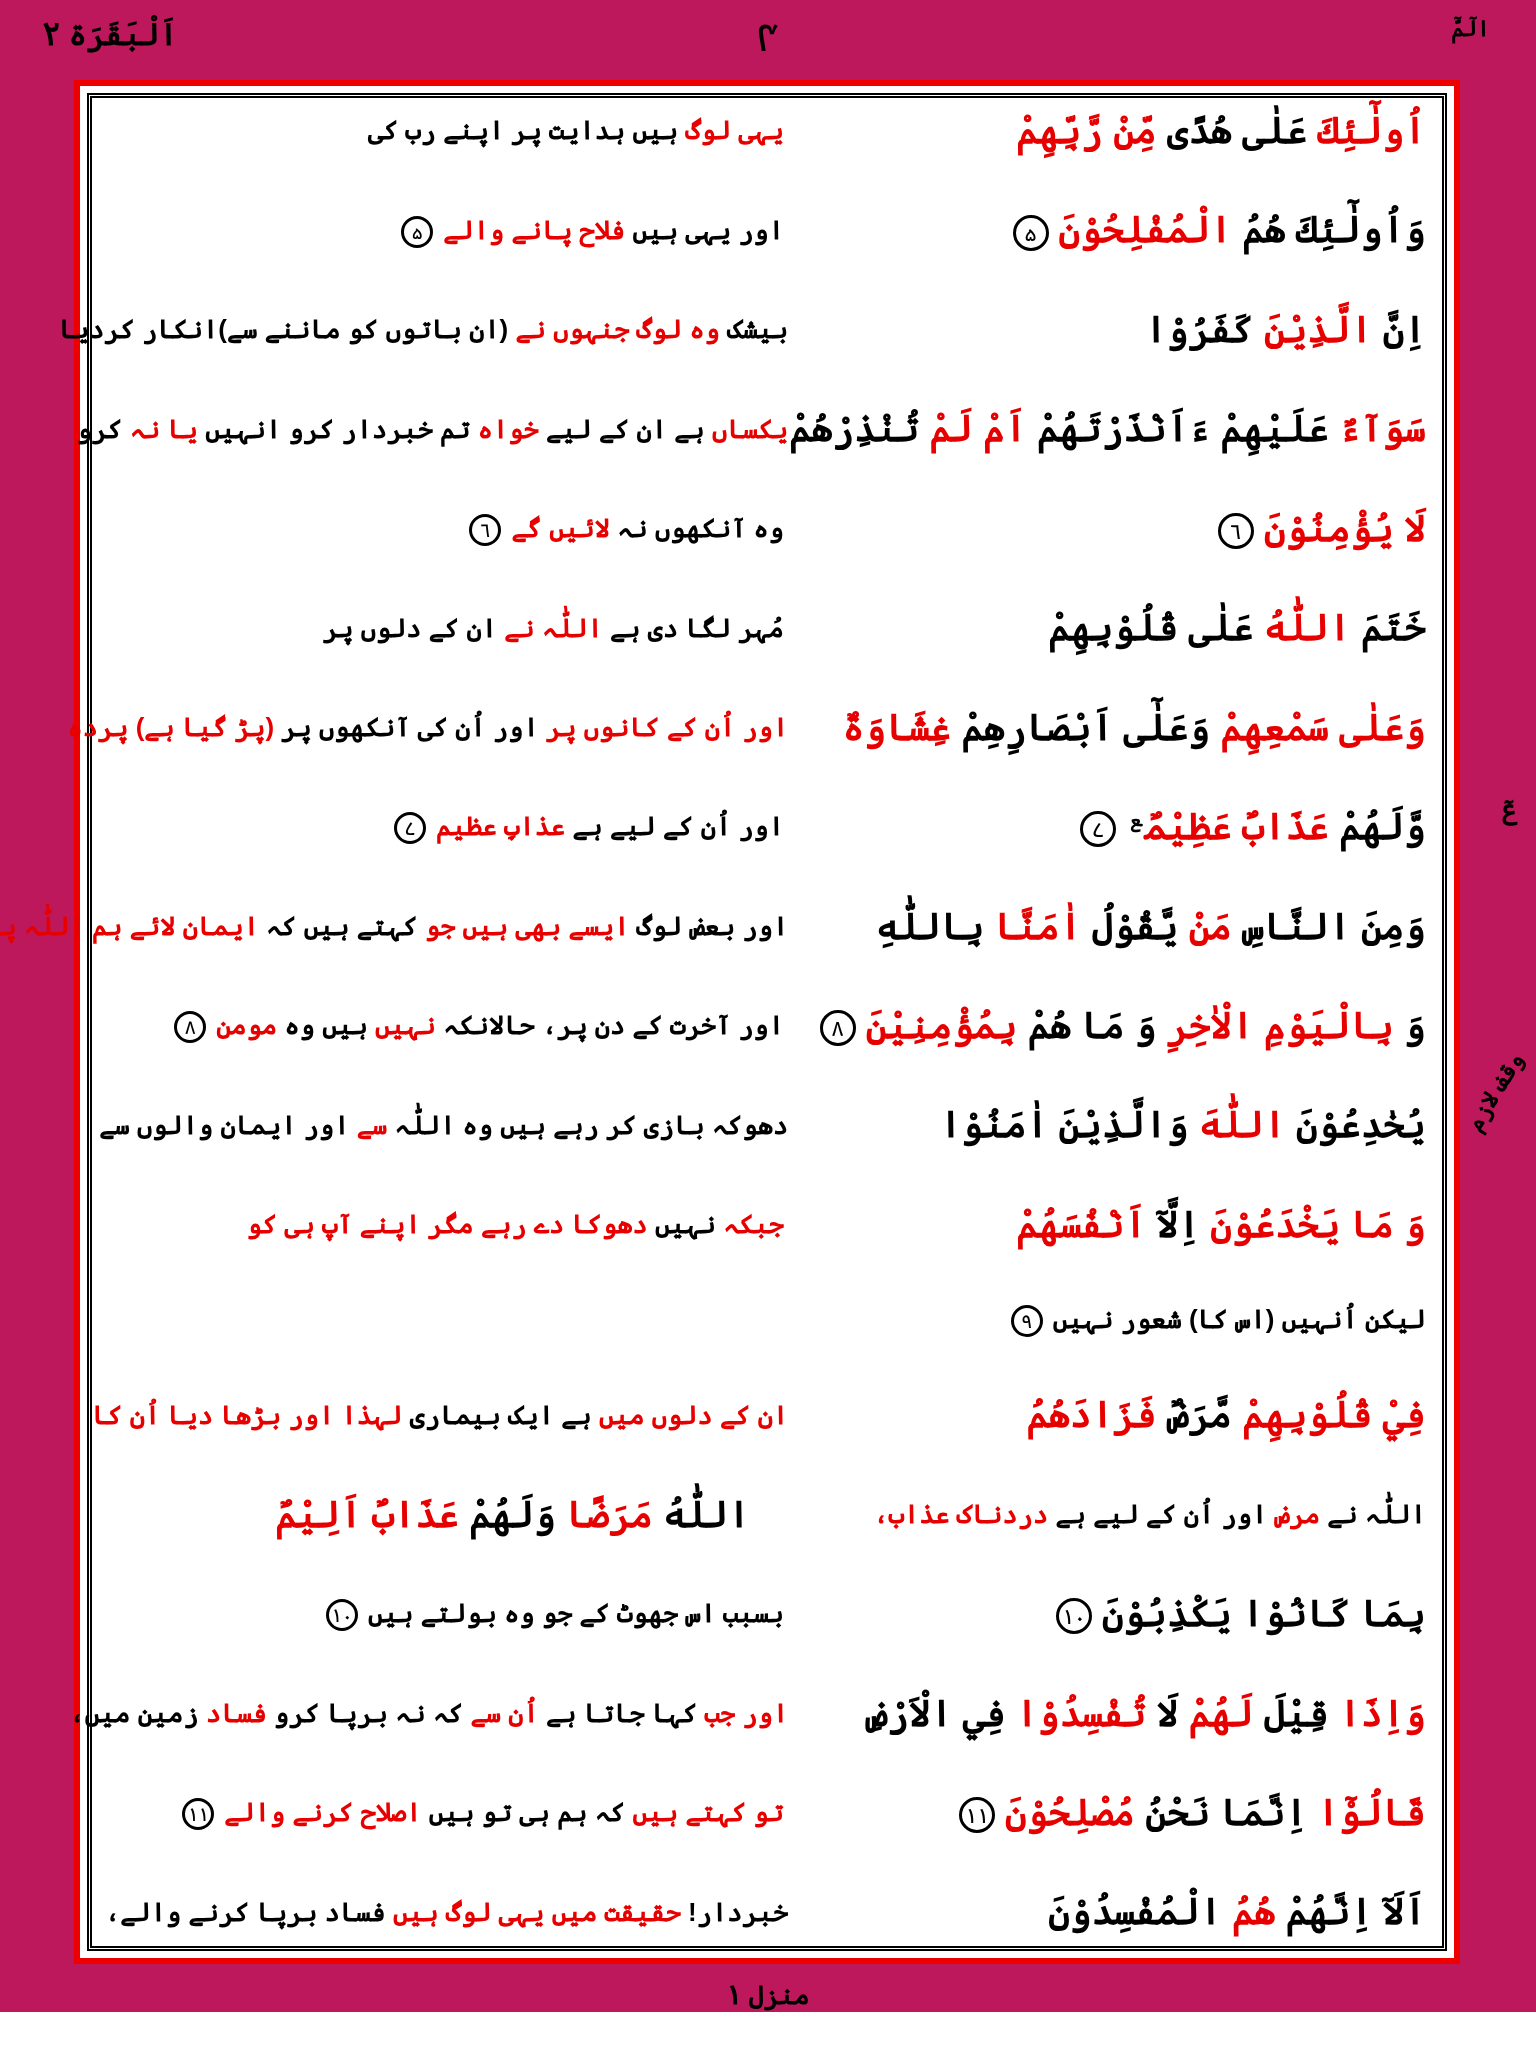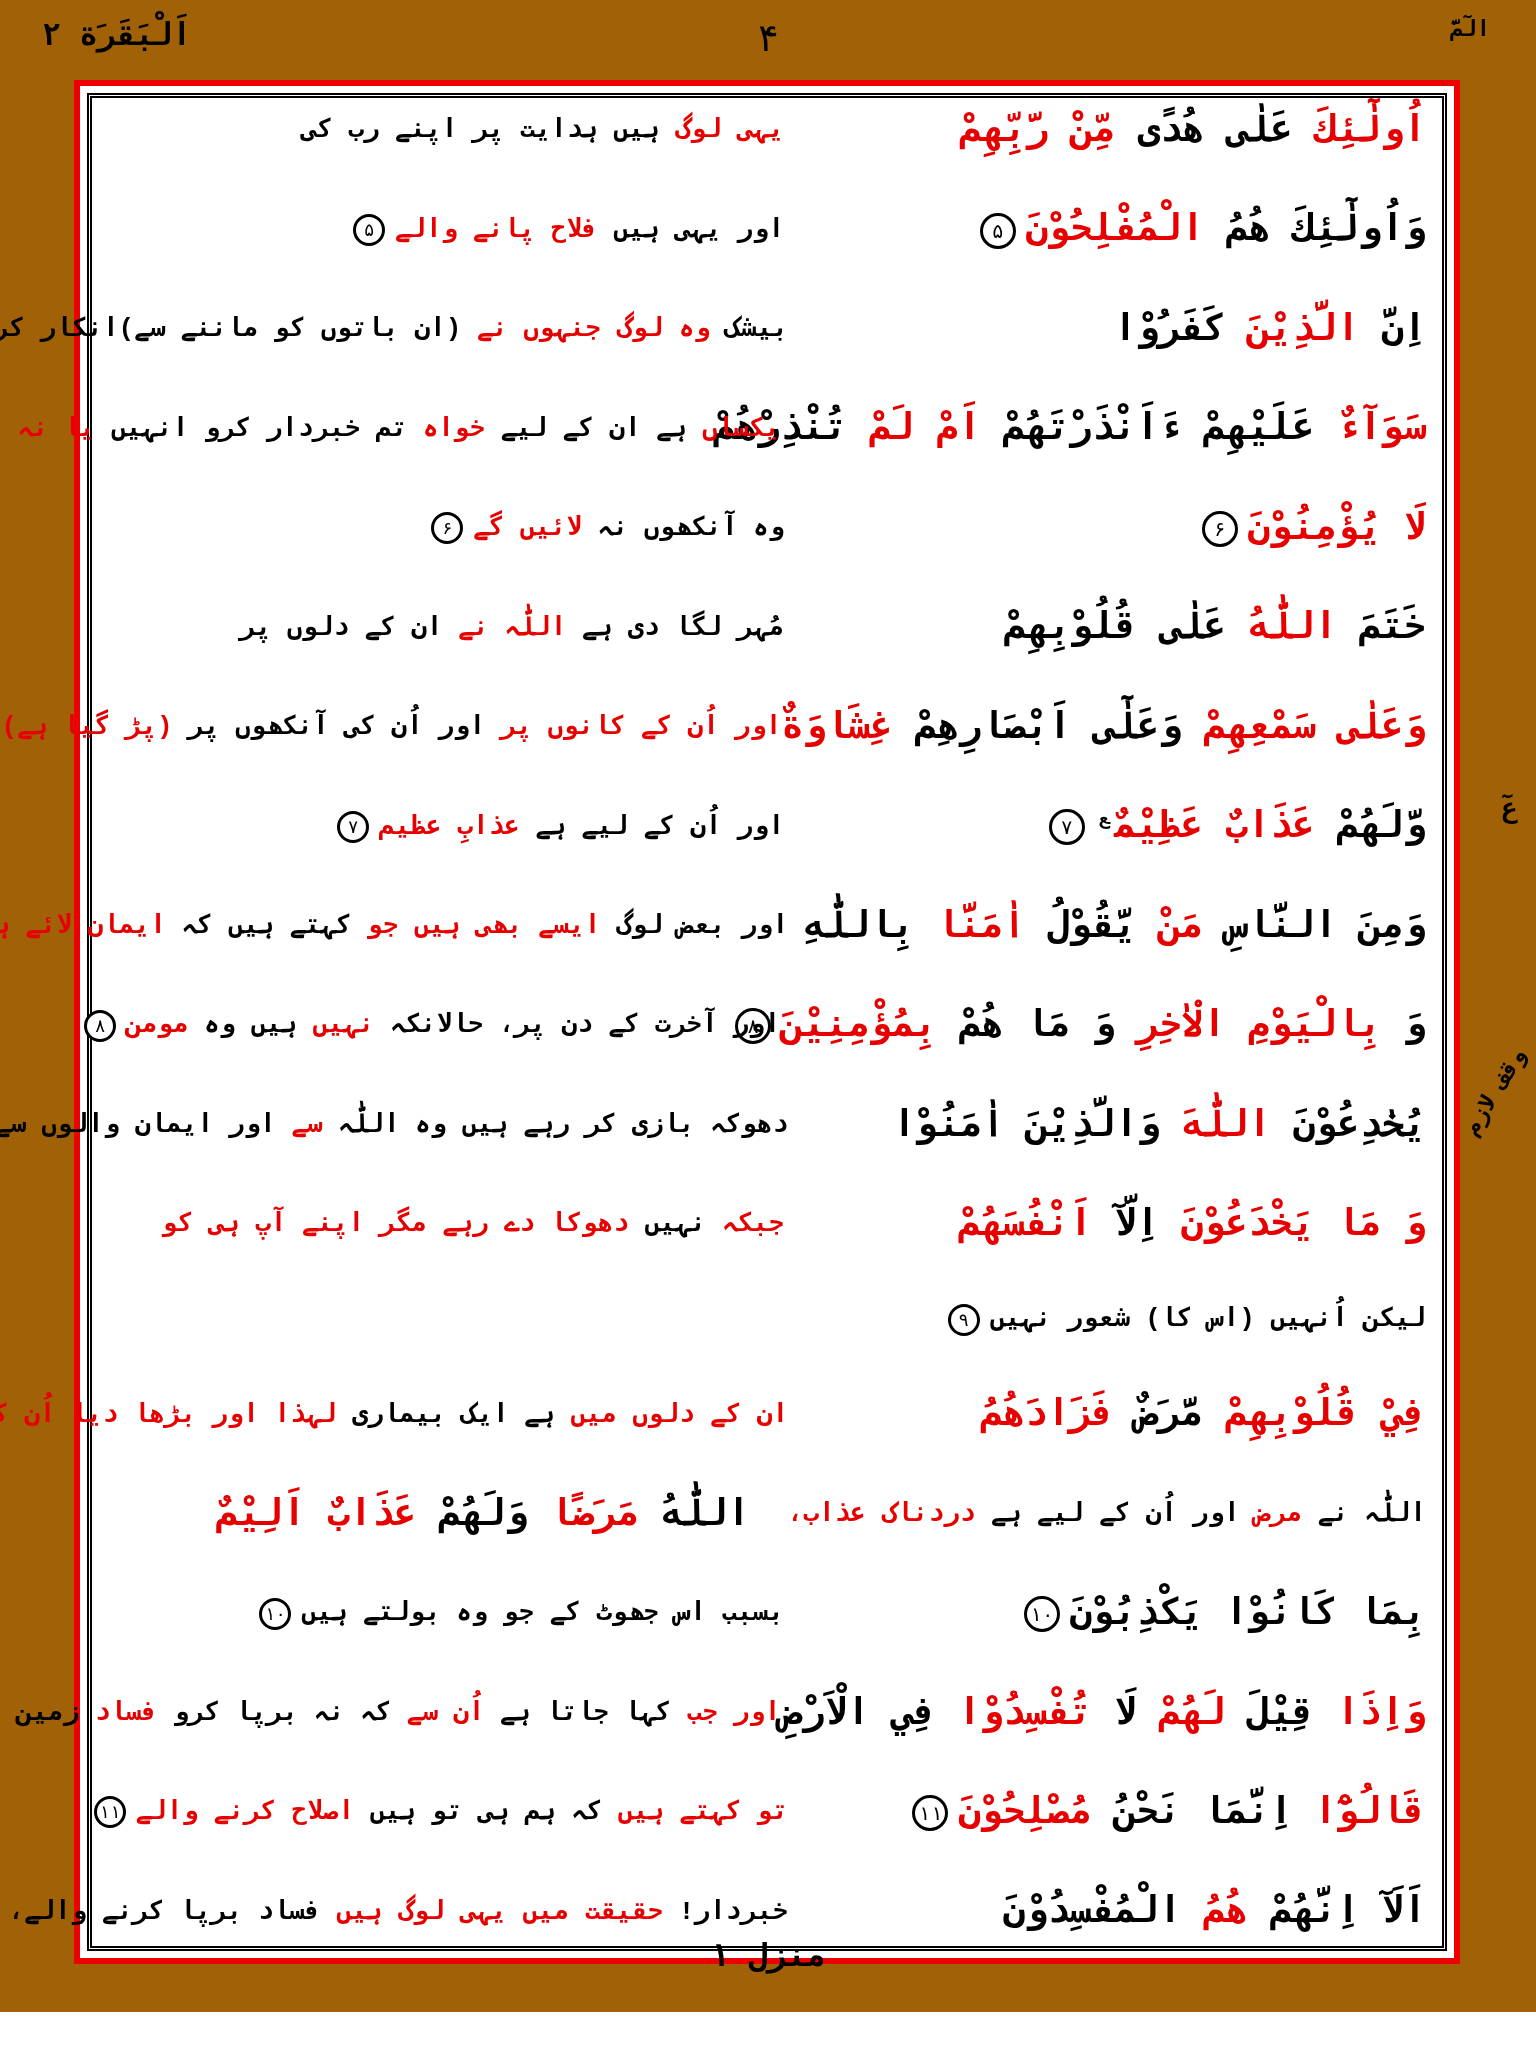--- a/index.html
+++ b/index.html
@@ -1,17 +1,17 @@
 <!DOCTYPE html>
 <html lang="ur" dir="rtl"><head>
 <meta charset="utf-8">
 <style>
   html,body{margin:0;padding:0;background:#ffffff;}
-  .page{position:relative;width:1536px;height:2012px;background:#a16207;overflow:hidden;
-        font-family:Liberation Mono, monospace;direction:rtl;}
+  .page{position:relative;width:1536px;height:2012px;background:#be185d;overflow:hidden;
+        font-family:Liberation Sans, sans-serif;direction:rtl;}
   .hdr{position:absolute;top:16px;color:#000;font-weight:700;}
   .hdr-left{left:42px;font-size:31px;}
   .hdr-center{left:0;right:0;text-align:center;font-size:38px;font-weight:400;}
   .hdr-right{right:46px;font-size:22px;}
   .frame{position:absolute;left:74px;top:80px;width:1386px;height:1884px;
          border:6px solid #ee0000;background:#fff;box-sizing:border-box;}
   .frame-inner{position:absolute;left:7px;top:7px;right:7px;bottom:7px;
          border:5px double #000;box-sizing:border-box;}
   .content{position:absolute;left:16px;top:12px;right:16px;bottom:12px;
          display:flex;flex-direction:column;justify-content:space-between;direction:rtl;}
@@ -23,22 +23,22 @@
   .seg{color:#000;}
   .seg.red{color:#e60000;margin-top:15px;}
   .circ{display:inline-block;width:36px;height:36px;line-height:33px;text-align:center;
         border:3px solid #000;border-radius:50%;font-size:20px;font-weight:400;color:#000;
         margin:0 10px;vertical-align:middle;box-sizing:border-box;background:#fff;}
   .circ.small{width:32px;height:32px;line-height:28px;font-size:18px;}
   .rmark{font-size:19px;vertical-align:super;margin:0 4px;color:#000;font-weight:700;}
   .ruku-margin{position:absolute;right:18px;top:792px;font-size:27px;font-weight:700;color:#000;}
   .waqf-margin{position:absolute;right:-14px;top:1078px;width:110px;text-align:center;
         font-size:23px;font-weight:700;color:#000;transform:rotate(-58deg);white-space:nowrap;}
-  .footer{position:absolute;left:0;right:0;top:1936px;text-align:center;
-        font-size:32px;font-weight:700;color:#000;}
+  .footer{position:absolute;left:0;right:0;top:1980px;text-align:center;
+        font-size:26px;font-weight:700;color:#000;}
 </style>
 </head>
 <body>
 
 <div class="page">
 
   <div class="hdr hdr-left">اَلْبَقَرَة ۲</div>
   <div class="hdr hdr-center">۴</div>
   <div class="hdr hdr-right">الٓمّٓ</div>
 

